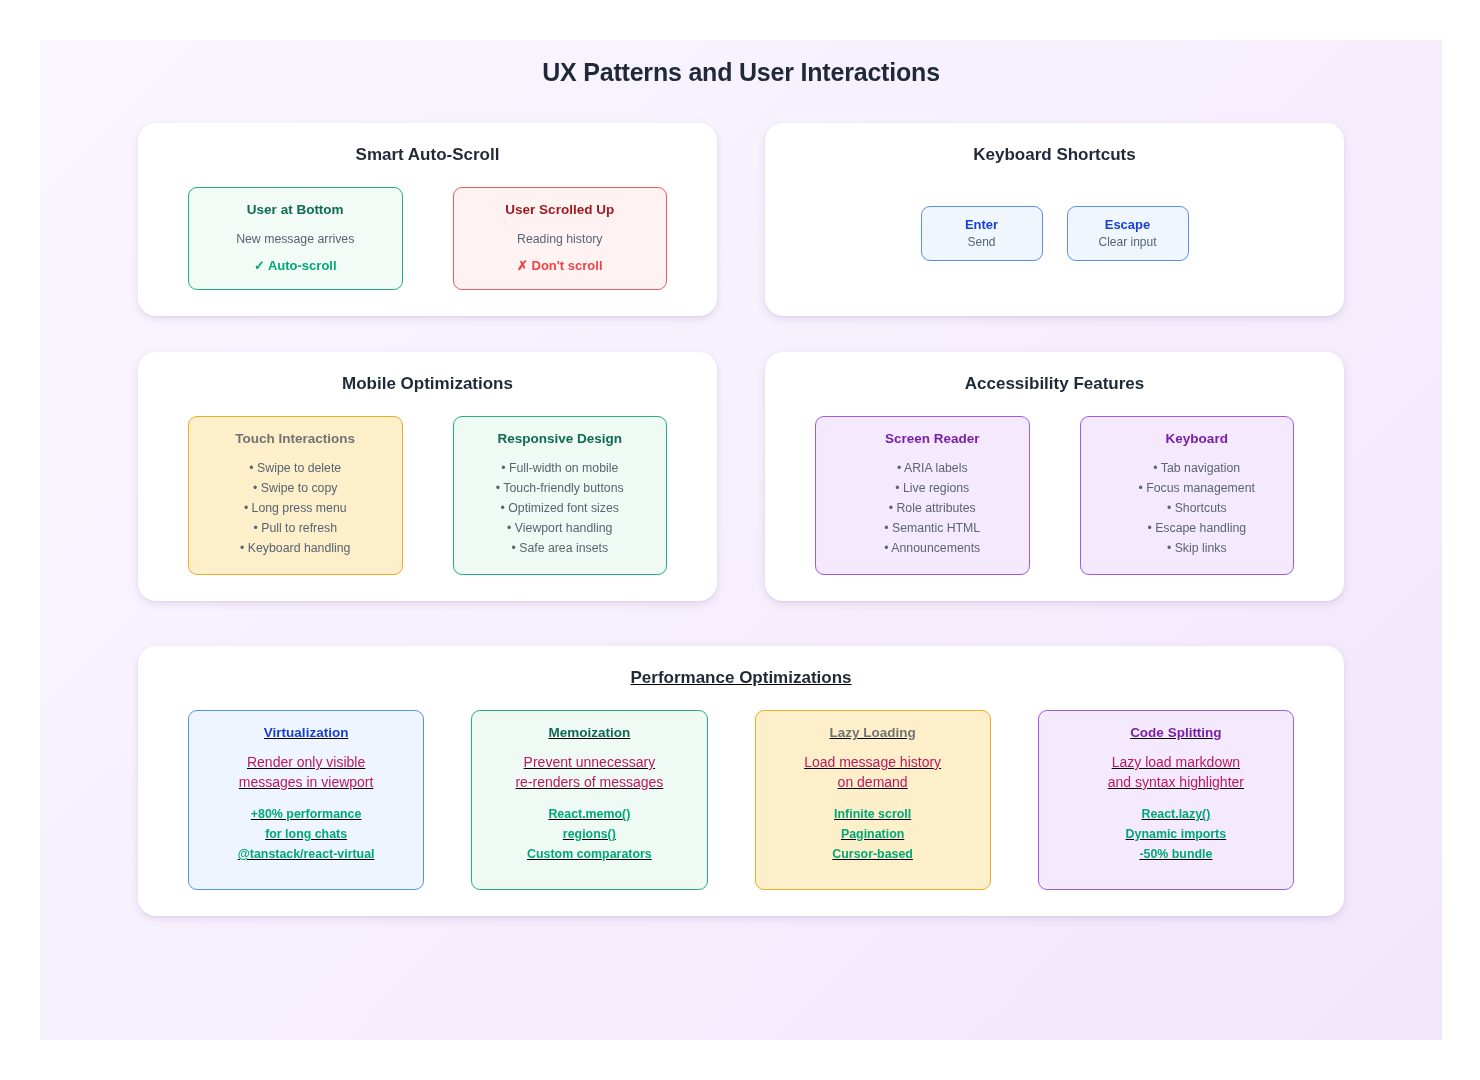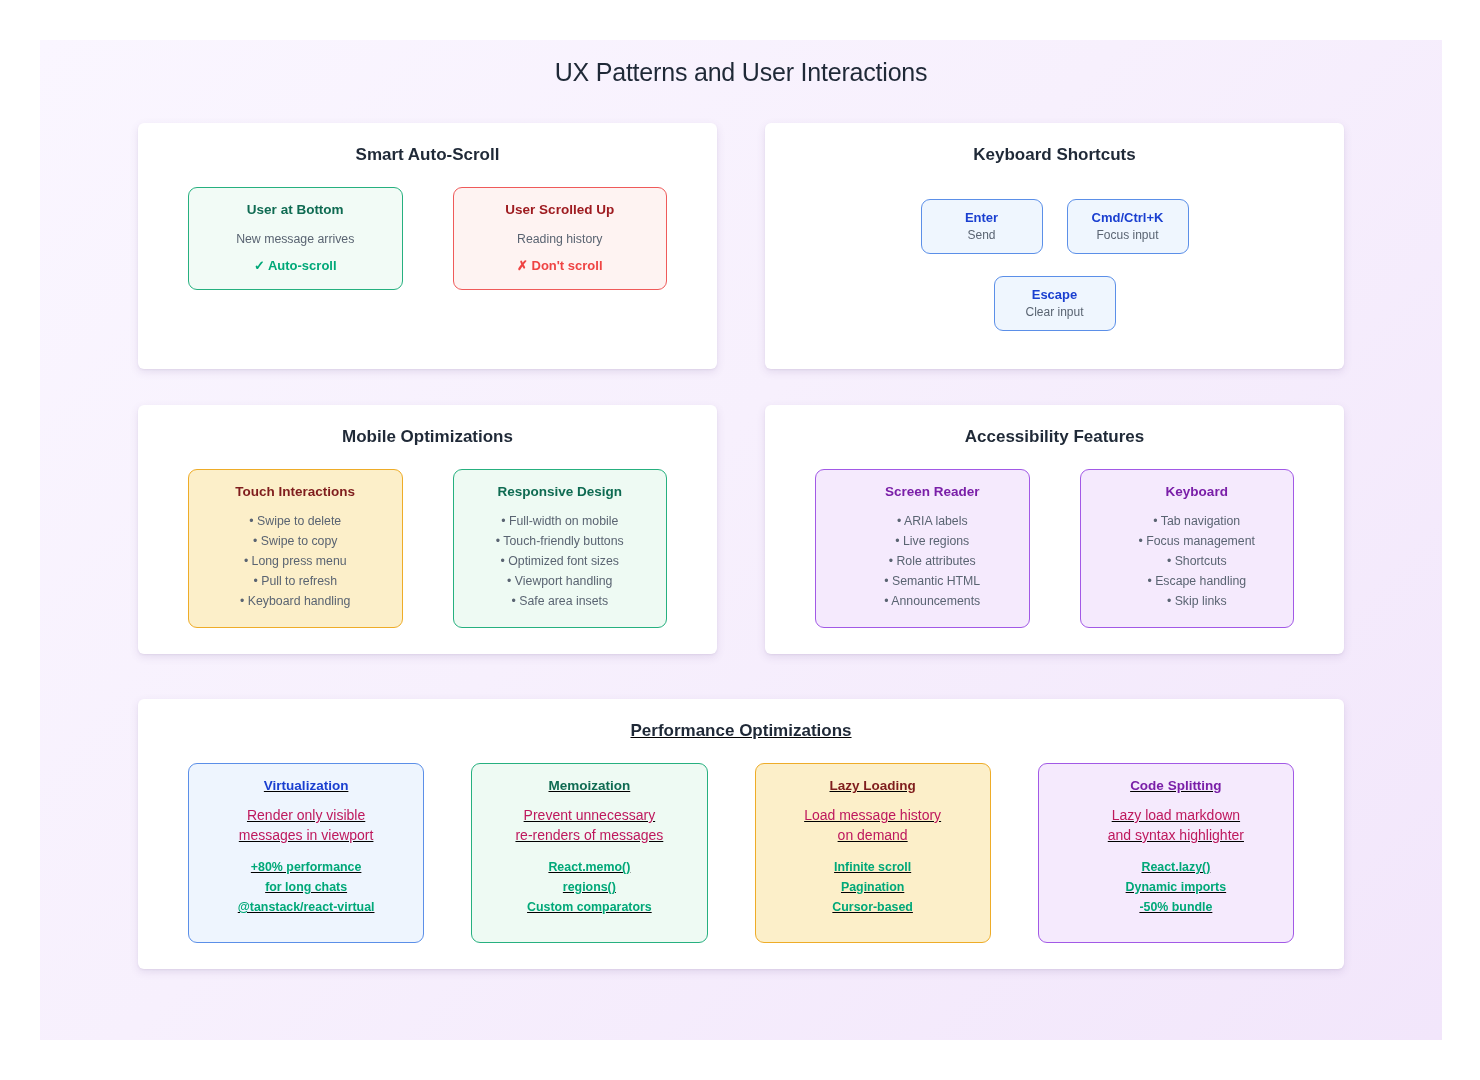--- a/index.html
+++ b/index.html
@@ -12,38 +12,38 @@
   .stage {
     position: absolute;
     left: 40px; top: 40px;
     width: 1402px; height: 1000px;
     background: linear-gradient(135deg, #faf6ff 0%, #f7f0fd 45%, #f2e6fb 100%);
   }
 
   .page-title {
     text-align: center;
     font-size: 25px;
-    font-weight: normal;
+    font-weight: bold;
     color: #1f2937;
     letter-spacing: -0.2px;
     margin-top: 18px;
   }
 
   .grid-row {
     display: flex;
     gap: 48px;
     padding: 0 98px;
     margin-top: 36px;
     align-items: stretch;
   }
   .grid-row > .card { flex: 1 1 0; }
 
   .card {
     background: #ffffff;
-    border-radius: 6px;
+    border-radius: 18px;
     box-shadow: 0 3px 9px rgba(90, 60, 130, 0.13), 0 1px 2px rgba(90,60,130,0.07);
     padding: 22px 22px 26px 22px;
     display: flex;
     flex-direction: column;
   }
   .card-title {
     text-align: center;
     font-size: 17px;
     font-weight: bold;
     color: #1f2937;
@@ -81,40 +81,40 @@
     font-weight: bold;
     margin-top: 9px;
   }
 
   
   .v-green  { border-color:#26b07f; background:#f2fbf6; }
   .v-green  .sbox-title { color:#0f6b52; }
   .v-red    { border-color:#ef5a5a; background:#fef3f2; }
   .v-red    .sbox-title { color:#9e1b20; }
   .v-amber  { border-color:#eeac28; background:#fcefc9; }
-  .v-amber  .sbox-title { color:#7f1d1d; }
+  .v-amber  .sbox-title { color:#737373; }
   .v-mint   { border-color:#26b07f; background:#eefaf3; }
   .v-mint   .sbox-title { color:#0f6b52; }
   .v-purple { border-color:#a259e6; background:#f5eafd;padding-left:30px; }
   .v-purple .sbox-title { color:#7a1fa8; }
   .v-blue   { border-color:#5b8fe8; background:#eef5fe; }
   .v-blue   .sbox-title { color:#1a3fd0; }
 
   .accent-green { color:#00a878; }
   .accent-red   { color:#ef4444; }
 
   
   .keys-wrap {
     display: flex;
     flex-wrap: wrap;
     justify-content: center;
     gap: 22px 24px;
     padding: 12px 38px;
     max-width: 470px;
-    margin: 0 auto;
+    margin: 7px auto;
   }
   .key-box {
     width: 122px;
     border: 1.6px solid #5b8fe8;
     background: #eff6fe;
     border-radius: 9px;
     padding: 10px 6px 11px 6px;
     text-align: center;
   }
   .key-combo {
@@ -172,24 +172,20 @@
     <div class="card">
       <div class="card-title">Keyboard Shortcuts</div>
       <div class="keys-wrap">
 
         <div class="key-box">
           <div class="key-combo">Enter</div>
           <div class="key-desc">Send</div>
         </div>
 
 
-        <div class="key-box">
-          <div class="key-combo">Cmd/Ctrl+K</div>
-          <div class="key-desc">Focus input</div>
-        </div>
 
         <div class="key-box">
           <div class="key-combo">Escape</div>
           <div class="key-desc">Clear input</div>
         </div>
 
       </div>
     </div>
 
   </div>

